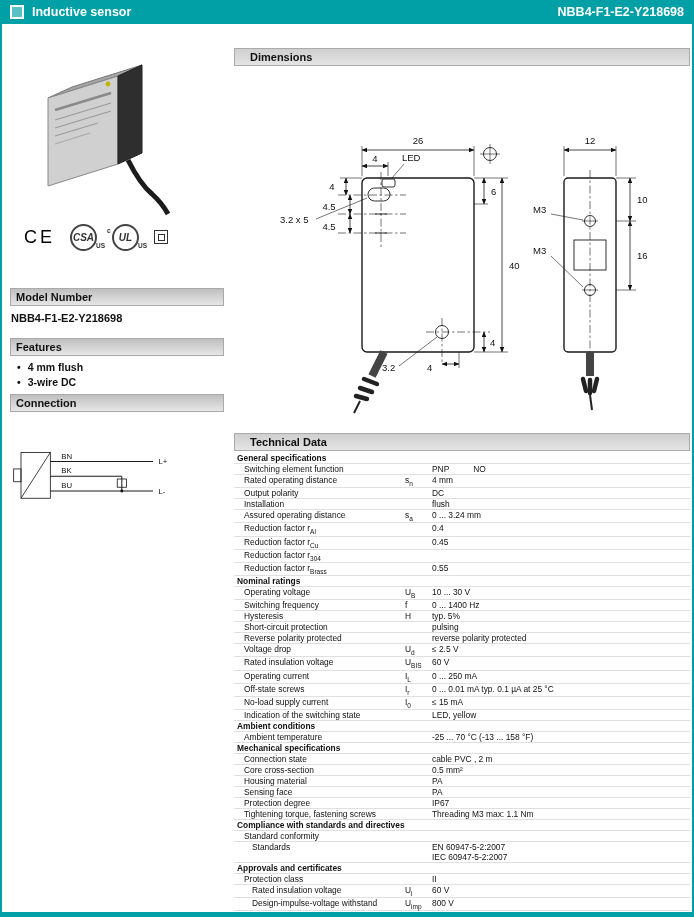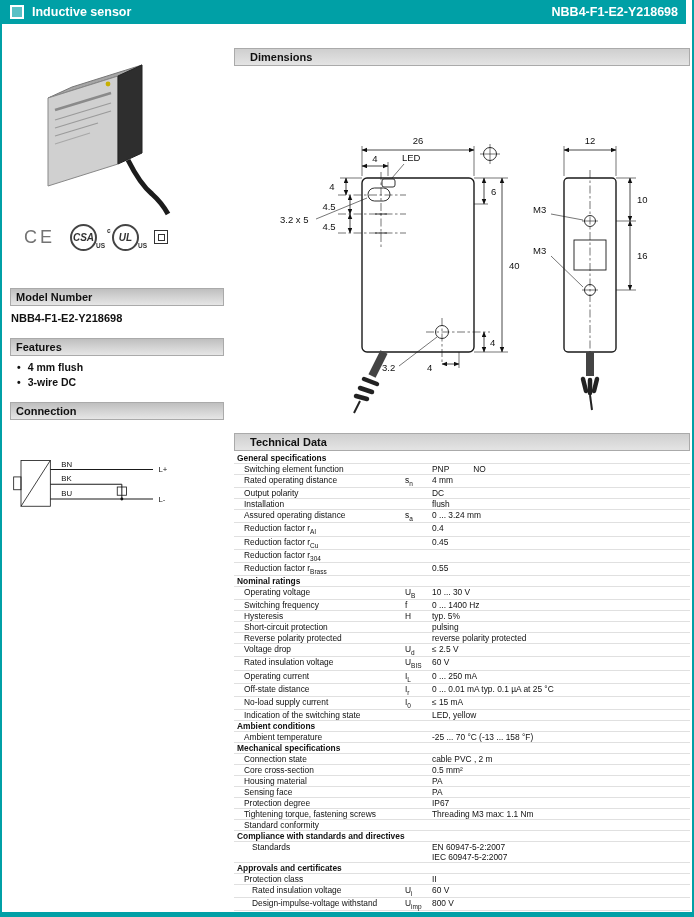--- a/index.html
+++ b/index.html
@@ -2,46 +2,46 @@
 <html><head>
 <meta charset="utf-8">
 <style>
   * { box-sizing: border-box; margin: 0; padding: 0; }
   html,body { background:#fff; }
   body { font-family:"Liberation Sans", sans-serif; color:#111; }
   .page { position:relative; width:694px; height:917px; background:#fff;
           border-left:2px solid #00a0a6; border-right:2px solid #00a0a6; border-bottom:5px solid #00a0a6; overflow:hidden; }
 
   
-  .hdr { position:absolute; top:0; left:0; right:6px; height:24px; background:#00a0a6;
+  .hdr { position:absolute; top:0; left:0; right:0; height:24px; background:#00a0a6;
          display:flex; align-items:center; justify-content:space-between; padding:0 8px; color:#fff; }
   .hdr-left { display:flex; align-items:center; gap:8px; }
   .logo { width:14px; height:14px; border:2px solid #fff; background:rgba(255,255,255,.35); }
   .hdr-title, .hdr-part { font-size:12.5px; font-weight:bold; }
 
   
   .leftcol  { position:absolute; left:8px;  top:40px; width:214px; }
   .rightcol { position:absolute; left:232px; top:48px; width:456px; }
 
   
   .photo { height:180px; }
   .marks { display:flex; align-items:center; gap:15px; height:34px; padding-left:14px; margin-bottom:34px; }
-  .ce { font-size:18px; color:#737373; letter-spacing:3px; }
+  .ce { font-size:18px; color:#000000; letter-spacing:3px; }
   .cmark { position:relative; width:27px; height:27px; border:2px solid #444; border-radius:50%;
            display:flex; align-items:center; justify-content:center; font-weight:bold; color:#333; }
   .cmark .inner { font-size:10px; font-style:italic; }
   .cmark .pre  { position:absolute; left:-7px; top:1px; font-size:6.5px; font-style:normal; }
   .cmark .post { position:absolute; right:-10px; bottom:0; font-size:6.5px; font-style:normal; }
   .class2 { width:14px; height:14px; border:1.5px solid #333; display:flex; align-items:center; justify-content:center; }
   .class2 .in2 { width:7px; height:7px; border:1.5px solid #333; }
 
   .bar { background:linear-gradient(180deg,#bfbfbf,#e6e6e6); border:1px solid #aaa;
          font-size:11px; font-weight:bold; padding:2px 5px; height:18px; }
   .model-no { font-size:11px; font-weight:bold; margin:6px 1px 14px 1px; }
-  .features { margin:4px 0 12px 0; }
+  .features { margin:4px 0 4px 0; }
   .feature { font-size:10.5px; font-weight:bold; padding:1px 0 2px 7px; display:flex; }
   .feature::before { content:"•"; margin-right:7px; }
   .conn-wrap { margin-top:24px; }
 
   
   .rbar { display:flex; align-items:center; background:linear-gradient(180deg,#cfcfcf,#e4e4e4);
           border:1px solid #aaa; height:18px; }
   .rbar .lead { width:9px; background:#8f8f8f; border-right:1px solid #777; }
   .rbar .t { padding:2px 6px; font-size:11px; font-weight:bold; }
   .drawing { height:367px; padding-top:14px; }
@@ -342,21 +342,21 @@
           <div class="td lab"><span>Rated insulation voltage</span></div>
           <div class="td sym"><span>U</span><sub>BIS</sub></div>
           <div class="td val"><span>60 V</span></div>
         </div>
         <div class="tr">
           <div class="td lab"><span>Operating current</span></div>
           <div class="td sym"><span>I</span><sub>L</sub></div>
           <div class="td val"><span>0 ... 250 mA</span></div>
         </div>
         <div class="tr">
-          <div class="td lab"><span>Off-state distance</span></div>
+          <div class="td lab"><span>Off-state screws</span></div>
           <div class="td sym"><span>I</span><sub>r</sub></div>
           <div class="td val"><span>0 ... 0.01 mA typ. 0.1 µA at 25 °C</span></div>
         </div>
         <div class="tr">
           <div class="td lab"><span>No-load supply current</span></div>
           <div class="td sym"><span>I</span><sub>0</sub></div>
           <div class="td val"><span>≤ 15 mA</span></div>
         </div>
         <div class="tr">
           <div class="td lab"><span>Indication of the switching state</span></div>
@@ -393,26 +393,26 @@
         <div class="tr">
           <div class="td lab"><span>Protection degree</span></div>
           <div class="td sym"></div>
           <div class="td val"><span>IP67</span></div>
         </div>
         <div class="tr">
           <div class="td lab"><span>Tightening torque, fastening screws</span></div>
           <div class="td sym"></div>
           <div class="td val"><span>Threading M3 max: 1.1 Nm</span></div>
         </div>
+        <div class="tr sec">Compliance with standards and directives</div>
         <div class="tr">
           <div class="td lab"><span>Standard conformity</span></div>
           <div class="td sym"></div>
           <div class="td val"></div>
         </div>
-        <div class="tr sec">Compliance with standards and directives</div>
         <div class="tr ind2">
           <div class="td lab"><span>Standards</span></div>
           <div class="td sym"></div>
           <div class="td val">
             <div>EN 60947-5-2:2007</div>
             <div>IEC 60947-5-2:2007</div>
           </div>
         </div>
         <div class="tr sec">Approvals and certificates</div>
         <div class="tr">

